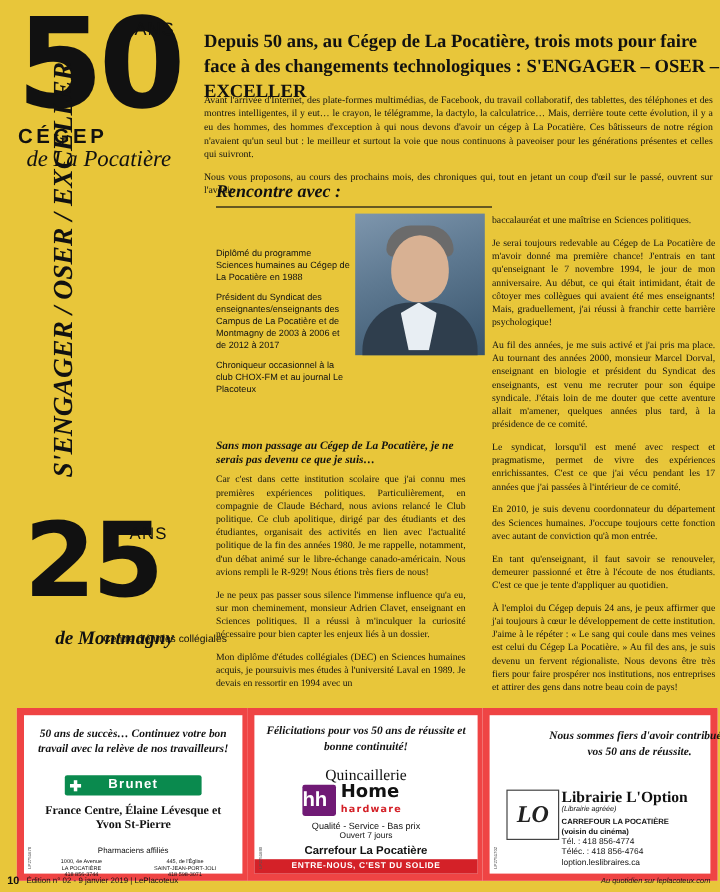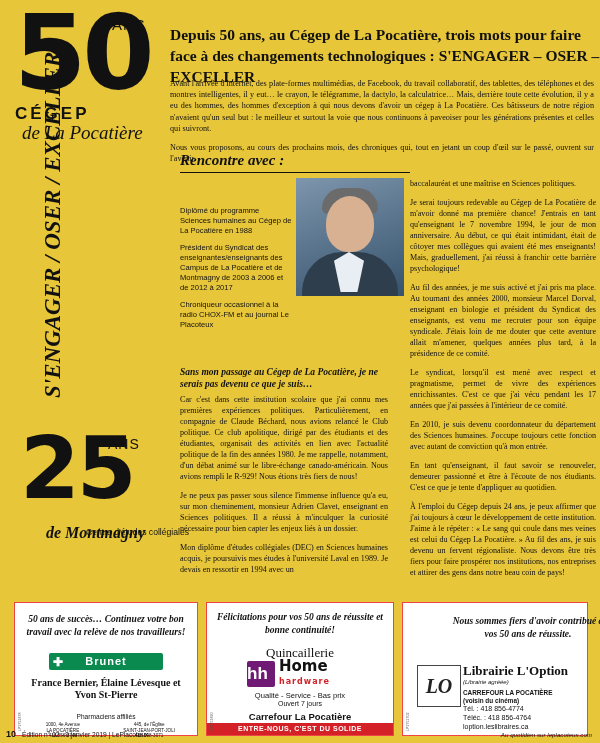--- a/index.html
+++ b/index.html
@@ -128,21 +128,21 @@
   }
   .colR{
     position:absolute;left:410px;top:178px;width:186px;
     font-family:"Liberation Serif", serif;
     font-size:8.1px;line-height:11px;color:#111;text-align:justify;
   }
   .colL p,.colR p{margin:0 0 8px 0;}
 
   
   .ads{position:absolute;left:14px;top:590px;width:572px;height:132px;}
-  .ad{position:absolute;top:12px;height:132px;background:#fff;border:1px solid #ef4444;}
+  .ad{position:absolute;top:0;height:132px;background:#fff;border:6px solid #ef4444;}
   .ad1{left:0;width:182px;}
   .ad2{left:192px;width:186px;}
   .ad3{left:388px;width:184px;}
 
   .ad-script{
     font-family:"Liberation Serif", serif;
     font-style:italic;font-weight:bold;font-size:9.5px;line-height:13px;
     color:#111;text-align:center;
   }
   .ad1 .s1{position:absolute;left:8px;top:10px;width:166px;}
@@ -261,21 +261,21 @@
     <div class="hair"></div>
     <div class="face"></div>
     <div class="body"></div>
     <div class="shirt"></div>
   </div>
 
 
   <div class="bio-list">
     <div>Diplômé du programme Sciences humaines au Cégep de La Pocatière en 1988</div>
     <div>Président du Syndicat des enseignantes/enseignants des Campus de La Pocatière et de Montmagny de 2003 à 2006 et de 2012 à 2017</div>
-    <div>Chroniqueur occasionnel à la radio CHOX-FM et au journal Le Placoteux</div>
+    <div>Chroniqueur occasionnel à la club CHOX-FM et au journal Le Placoteux</div>
   </div>
 
   <div class="col-title">Sans mon passage au Cégep de La Pocatière, je ne serais pas devenu ce que je suis…</div>
   <div class="colL">
     <p>Car c'est dans cette institution scolaire que j'ai connu mes premières expériences politiques. Particulièrement, en compagnie de Claude Béchard, nous avions relancé le Club politique. Ce club apolitique, dirigé par des étudiants et des étudiantes, organisait des activités en lien avec l'actualité politique de la fin des années 1980. Je me rappelle, notamment, d'un débat animé sur le libre-échange canado-américain. Nous avions rempli le R-929! Nous étions très fiers de nous!</p>
     <p>Je ne peux pas passer sous silence l'immense influence qu'a eu, sur mon cheminement, monsieur Adrien Clavet, enseignant en Sciences politiques. Il a réussi à m'inculquer la curiosité nécessaire pour bien capter les enjeux liés à un dossier.</p>
     <p>Mon diplôme d'études collégiales (DEC) en Sciences humaines acquis, je poursuivis mes études à l'université Laval en 1989. Je devais en ressortir en 1994 avec un</p>
   </div>
   <div class="colR">
     <p>baccalauréat et une maîtrise en Sciences politiques.</p>
@@ -288,21 +288,21 @@
   </div>
 
   <div class="ads">
 
     <div class="ad ad1">
       <div class="ad-script s1">50 ans de succès… Continuez votre bon travail avec la relève de nos travailleurs!</div>
       <div class="brunet">
         <span>Brunet</span>
       </div>
       <div class="brunet-plus">✚</div>
-      <div class="names">France Bernier, Élaine Lévesque et Yvon St-Pierre</div>
+      <div class="names">France Centre, Élaine Lévesque et Yvon St-Pierre</div>
       <div class="pharm">Pharmaciens affiliés</div>
       <div class="addr">
         <div>1000, 4e Avenue<br>LA POCATIÈRE<br>418 856-3744</div>
         <div>445, de l'Église<br>SAINT-JEAN-PORT-JOLI<br>418 598-3071</div>
       </div>
       <div class="vert-credit" style="left:3px;top:128px;">LP2751678</div>
     </div>
 
     <div class="ad ad2">
       <div class="ad-script s1">Félicitations pour vos 50 ans de réussite et bonne continuité!</div>

